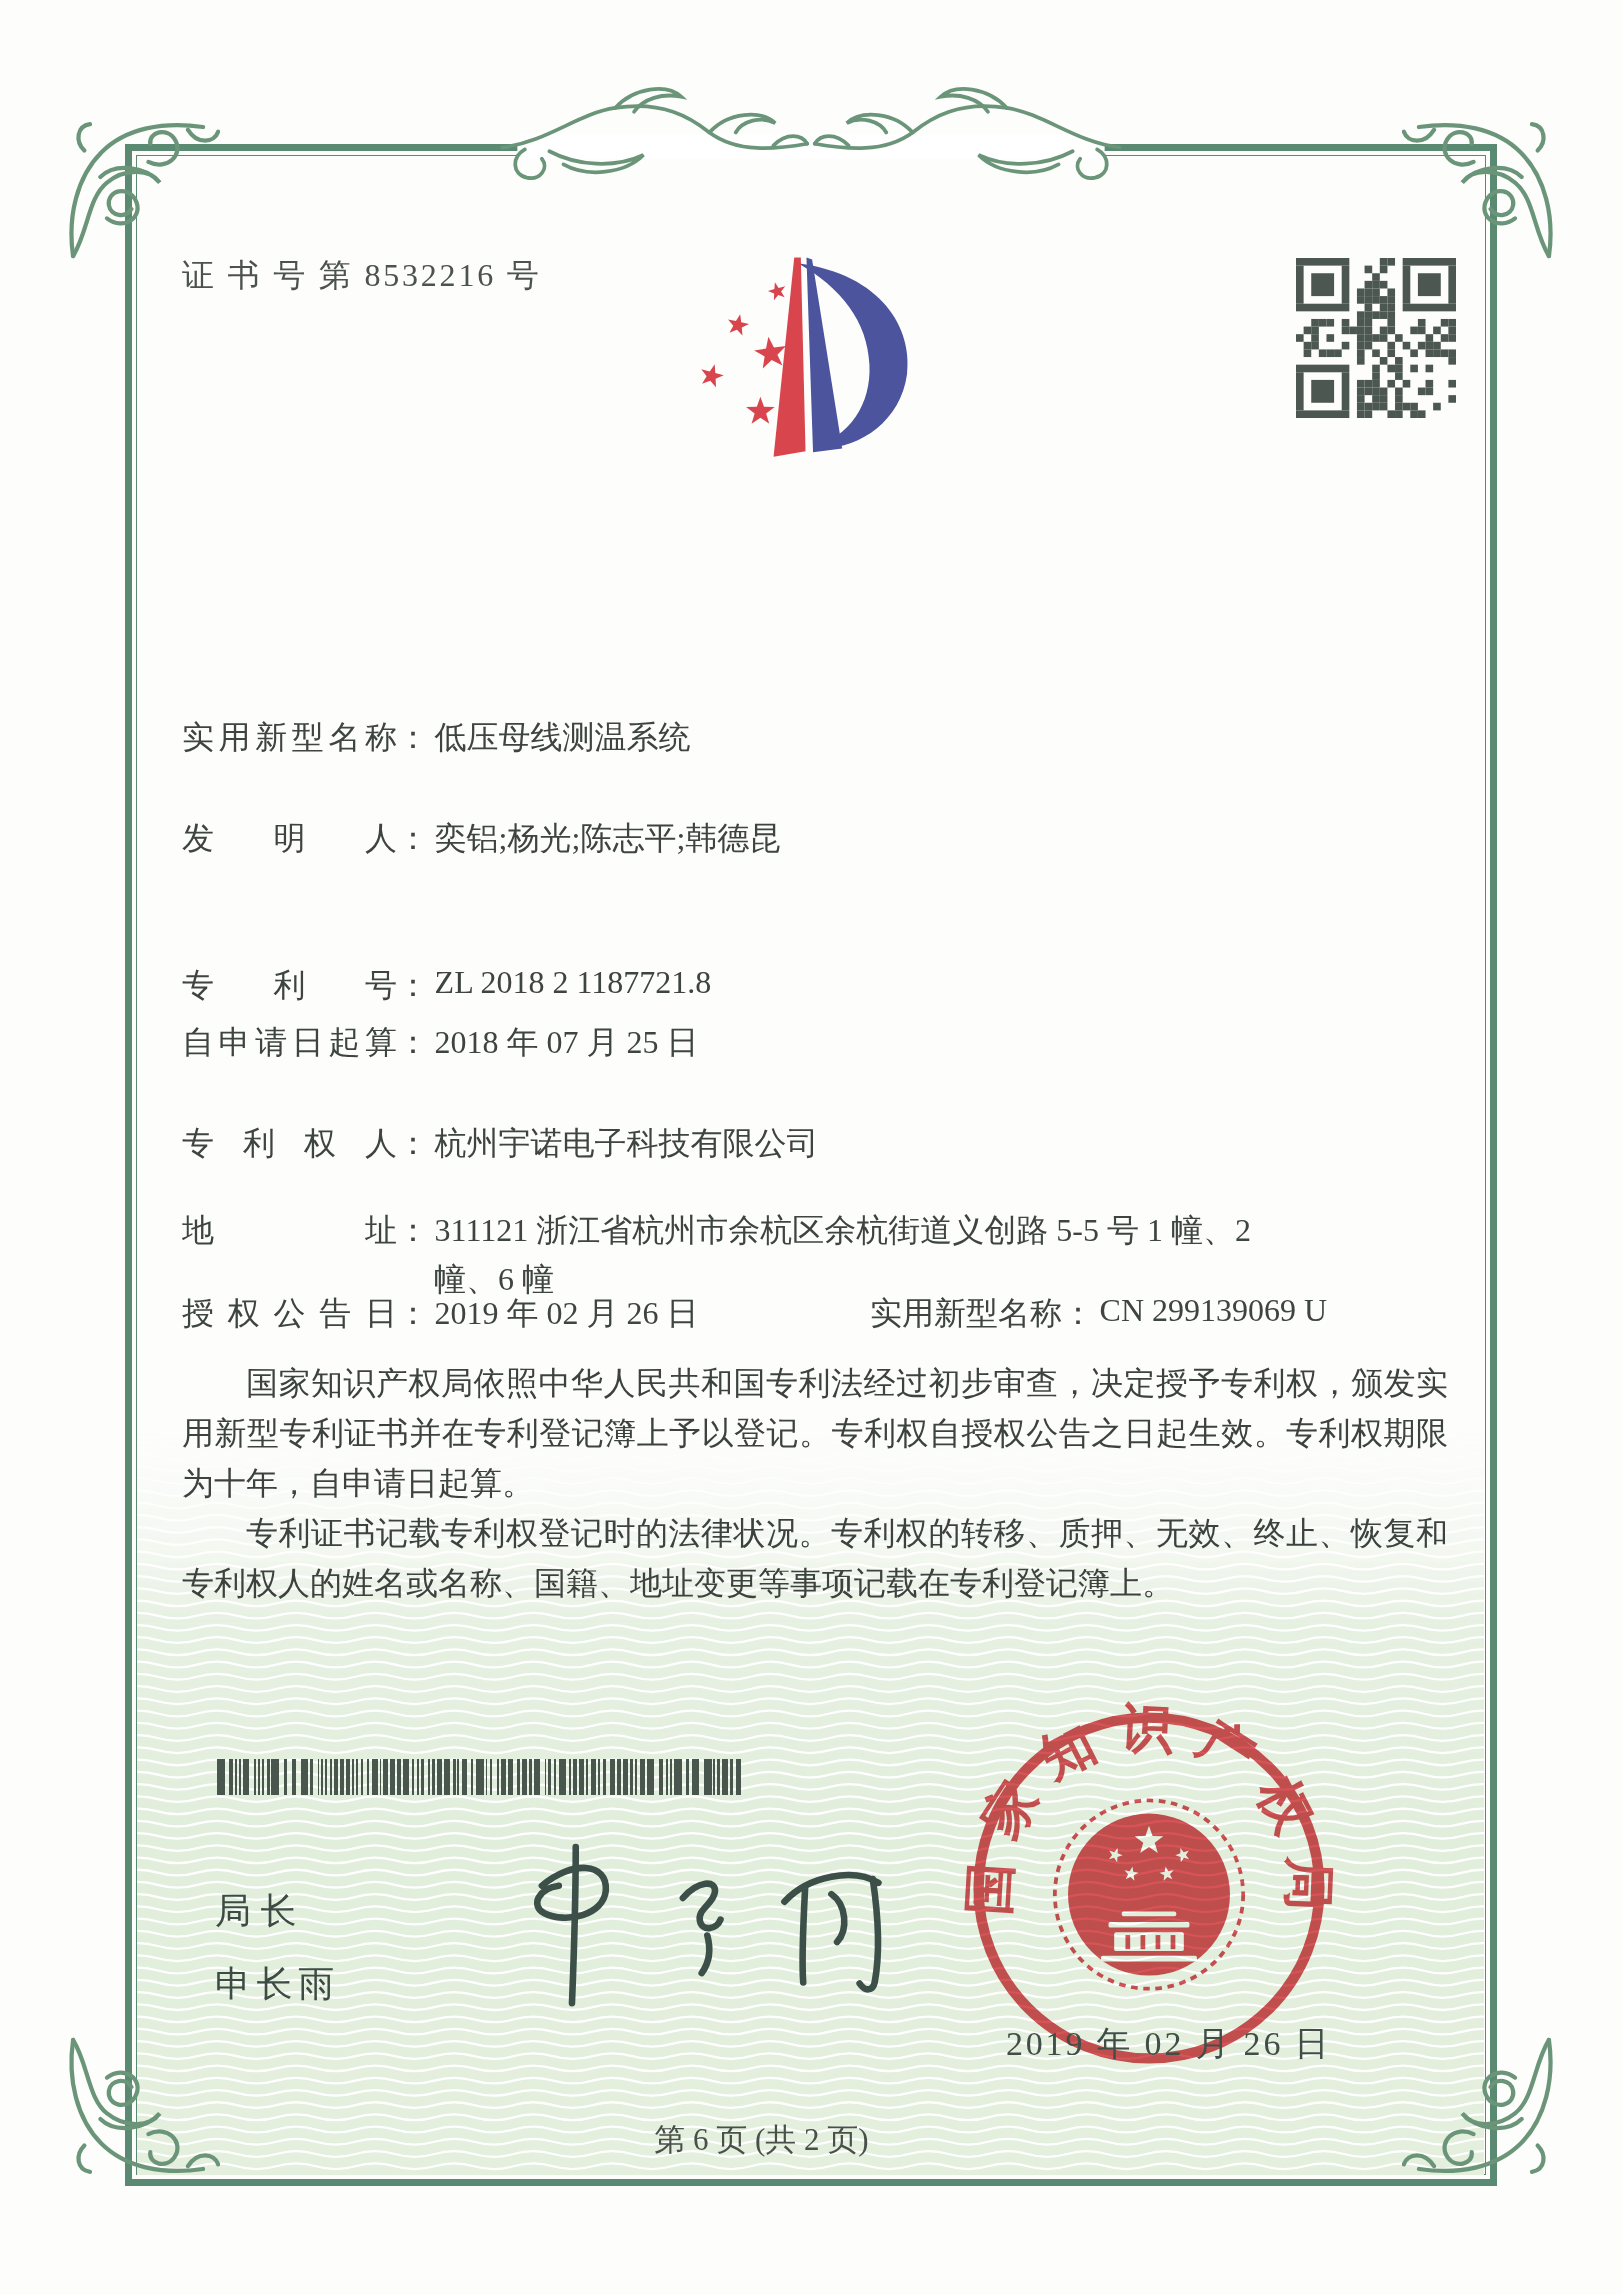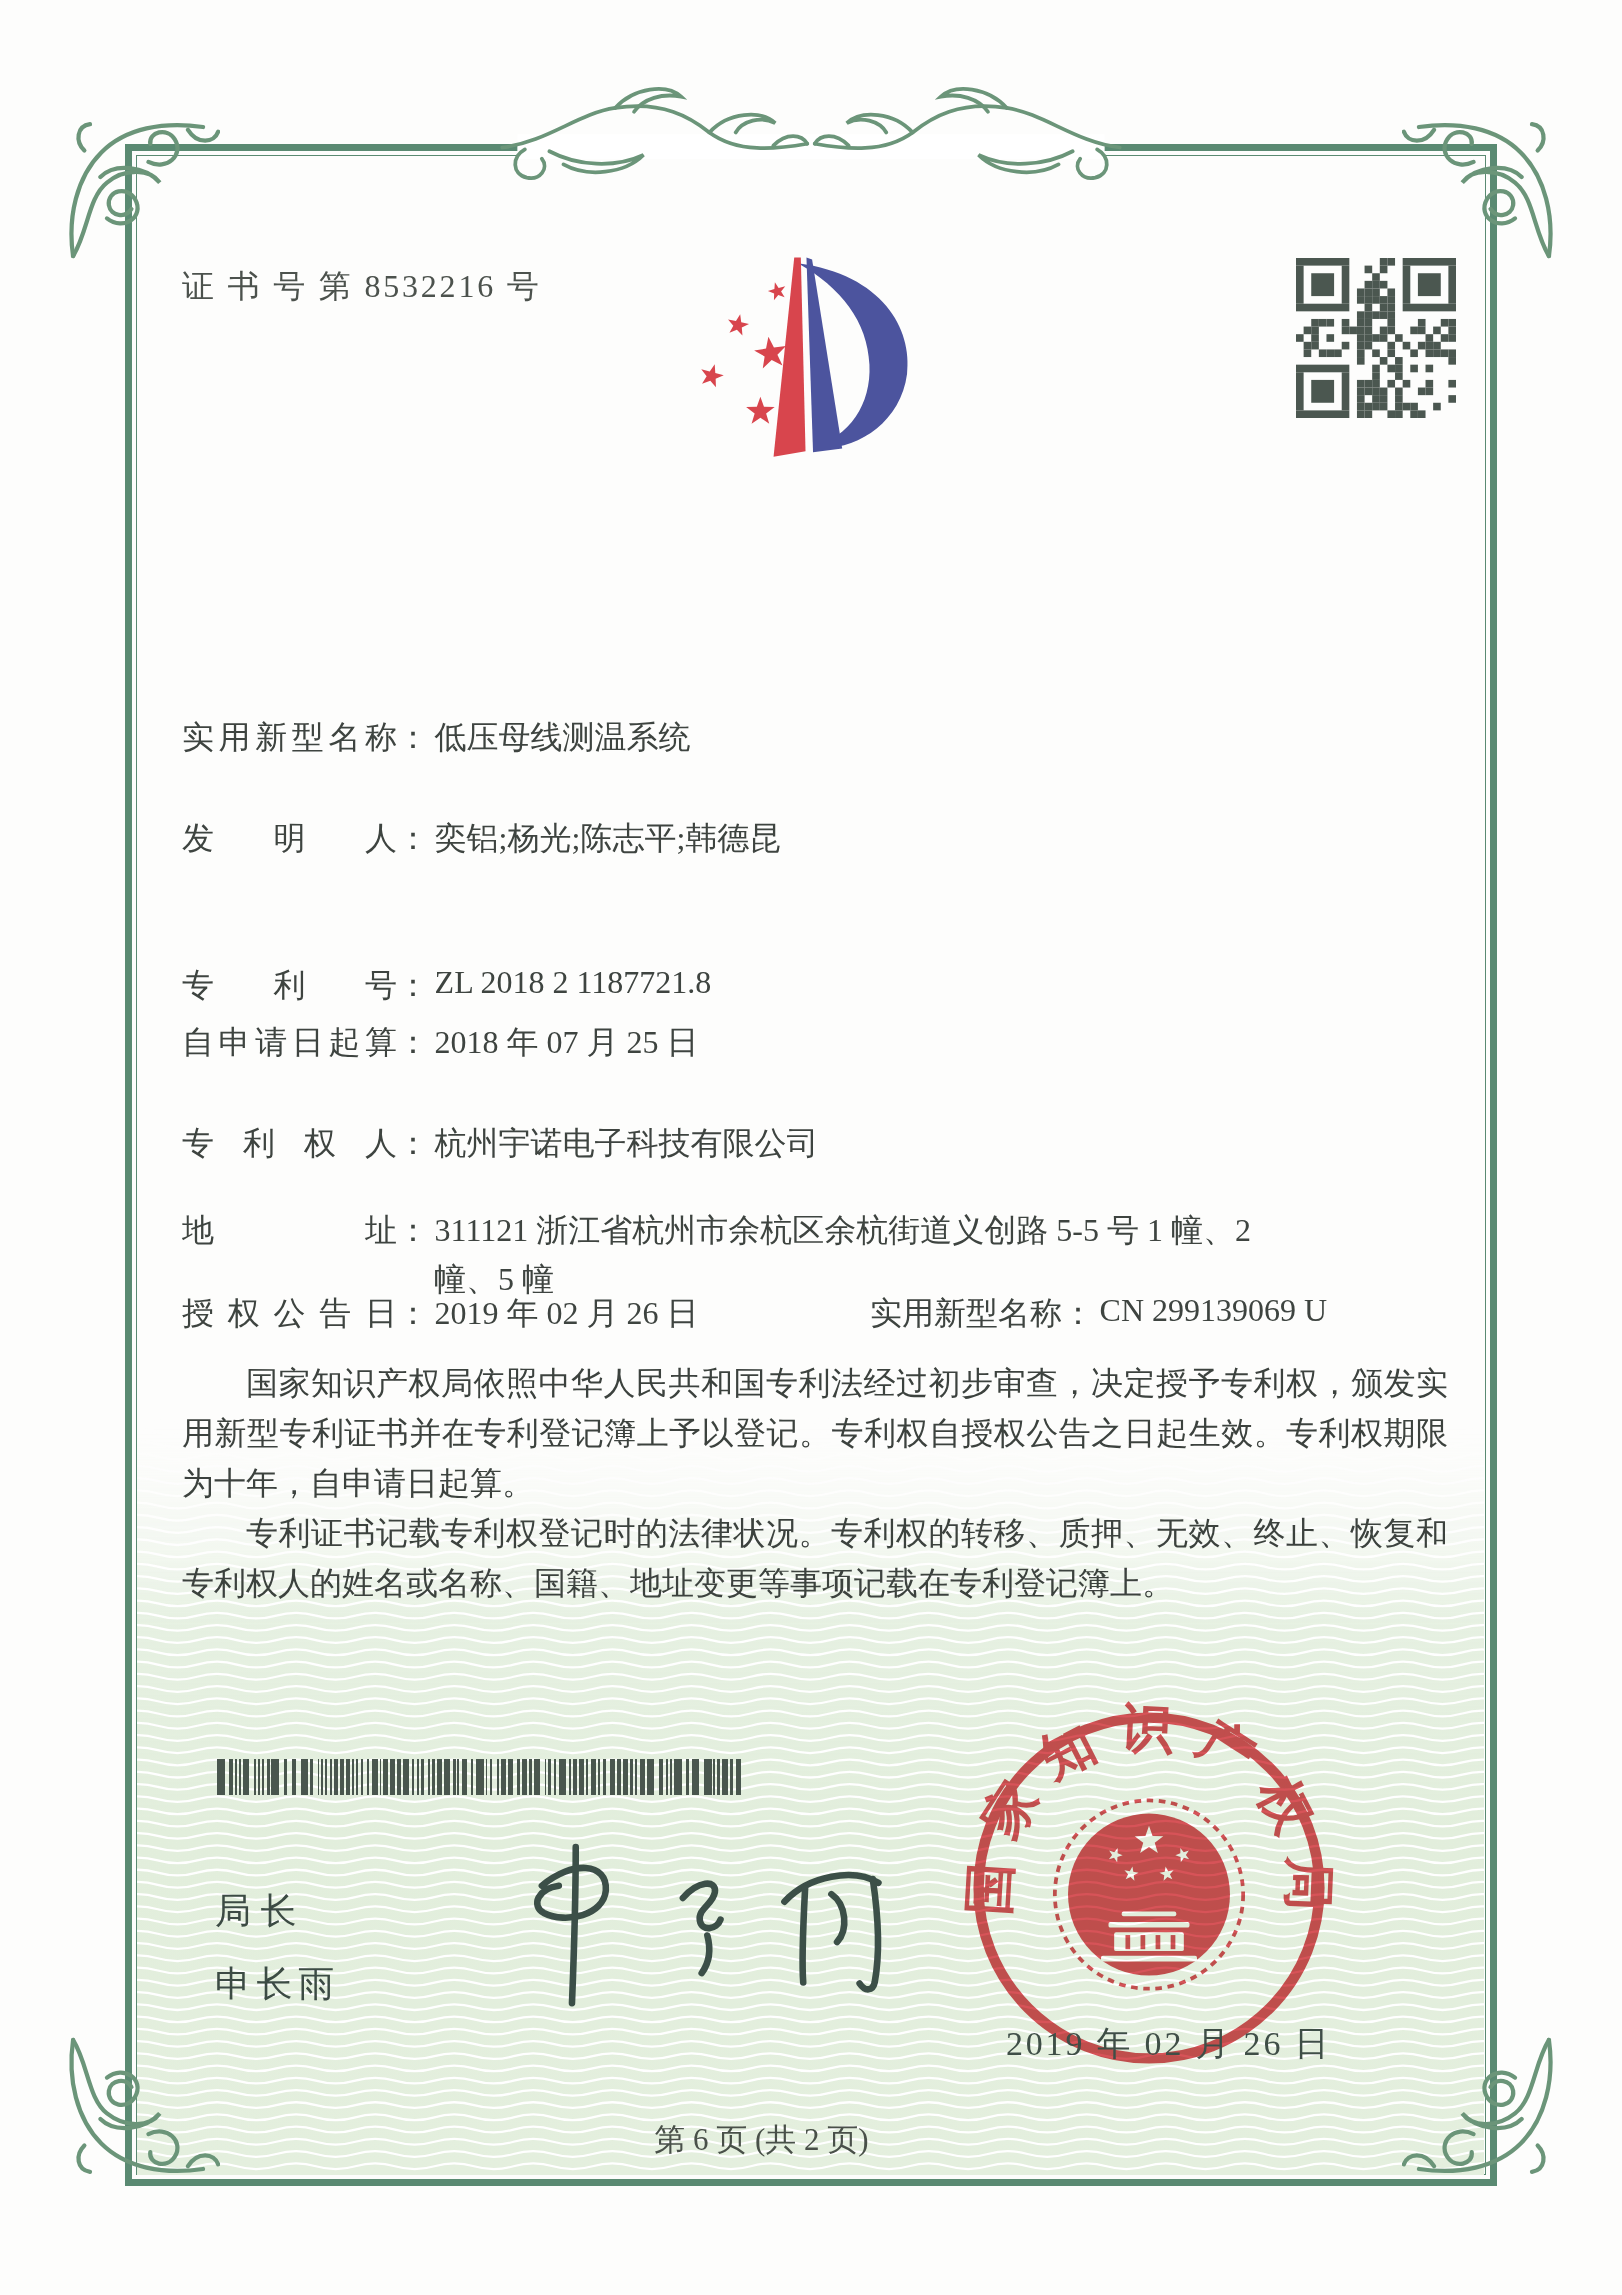--- a/index.html
+++ b/index.html
@@ -23,21 +23,21 @@
   .waves svg{position:absolute;left:0;top:0;}
   
   .top-ornament{position:absolute;left:491px;top:72px;z-index:3;}
   .corner{position:absolute;width:162px;height:162px;z-index:3;}
   .corner svg{display:block;}
   .corner.bl{left:58px;top:2023px;}
   .corner.br{left:1402px;top:2023px;transform:scaleX(-1);}
   .corner.tl{left:58px;top:111px;transform:scaleY(-1);}
   .corner.tr{left:1402px;top:111px;transform:scale(-1,-1);}
   
-  .cert-no{position:absolute;left:182px;top:265px;font-size:32px;letter-spacing:2.8px;color:#4c524d;z-index:4;}
+  .cert-no{position:absolute;left:182px;top:254px;font-size:32px;letter-spacing:2.8px;color:#4c524d;z-index:4;}
   .logo{position:absolute;left:657px;top:235px;width:282px;height:235px;z-index:4;}
   .qr{position:absolute;left:1296px;top:258px;width:160px;height:160px;z-index:4;}
   .title{position:absolute;left:125px;top:497px;width:1372px;text-align:center;
     font-size:85px;font-weight:bold;letter-spacing:5.6px;color:#47524c;transform:translateX(-26px);z-index:4;}
   
   .field{position:absolute;left:182px;font-size:32px;color:#3e4440;white-space:nowrap;z-index:4;}
   .f-label{display:inline-block;width:215px;text-align:justify;text-align-last:justify;vertical-align:top;}
   .f-colon{display:inline-block;vertical-align:top;}
   .f-value{display:inline-block;margin-left:5.6px;vertical-align:top;}
   .addr-line2{position:absolute;left:252px;top:49px;}
@@ -370,21 +370,21 @@
     <span class="f-label">专利号</span><span class="f-colon">：</span><span class="f-value">ZL 2018 2 1187721.8</span>
   </div>
   <div class="field" style="top:1021px">
     <span class="f-label">自申请日起算</span><span class="f-colon">：</span><span class="f-value">2018 年 07 月 25 日</span>
   </div>
   <div class="field" style="top:1122px">
     <span class="f-label">专利权人</span><span class="f-colon">：</span><span class="f-value">杭州宇诺电子科技有限公司</span>
   </div>
   <div class="field" style="top:1209px">
     <span class="f-label">地址</span><span class="f-colon">：</span><span class="f-value">311121 浙江省杭州市余杭区余杭街道义创路 5-5 号 1 幢、2</span>
-    <span class="addr-line2">幢、5 幢</span>
+    <span class="addr-line2">幢、6 幢</span>
   </div>
   <div class="field" style="top:1292px">
     <span class="f-label">授权公告日</span><span class="f-colon">：</span><span class="f-value">2019 年 02 月 26 日</span>
     <span class="grant-no">
       <span>实用新型名称</span><span>：</span><span class="f-value">CN 299139069 U</span>
     </span>
   </div>
 
   <div class="body-text">
     <p>国家知识产权局依照中华人民共和国专利法经过初步审查，决定授予专利权，颁发实用新型专利证书并在专利登记簿上予以登记。专利权自授权公告之日起生效。专利权期限为十年，自申请日起算。</p>

